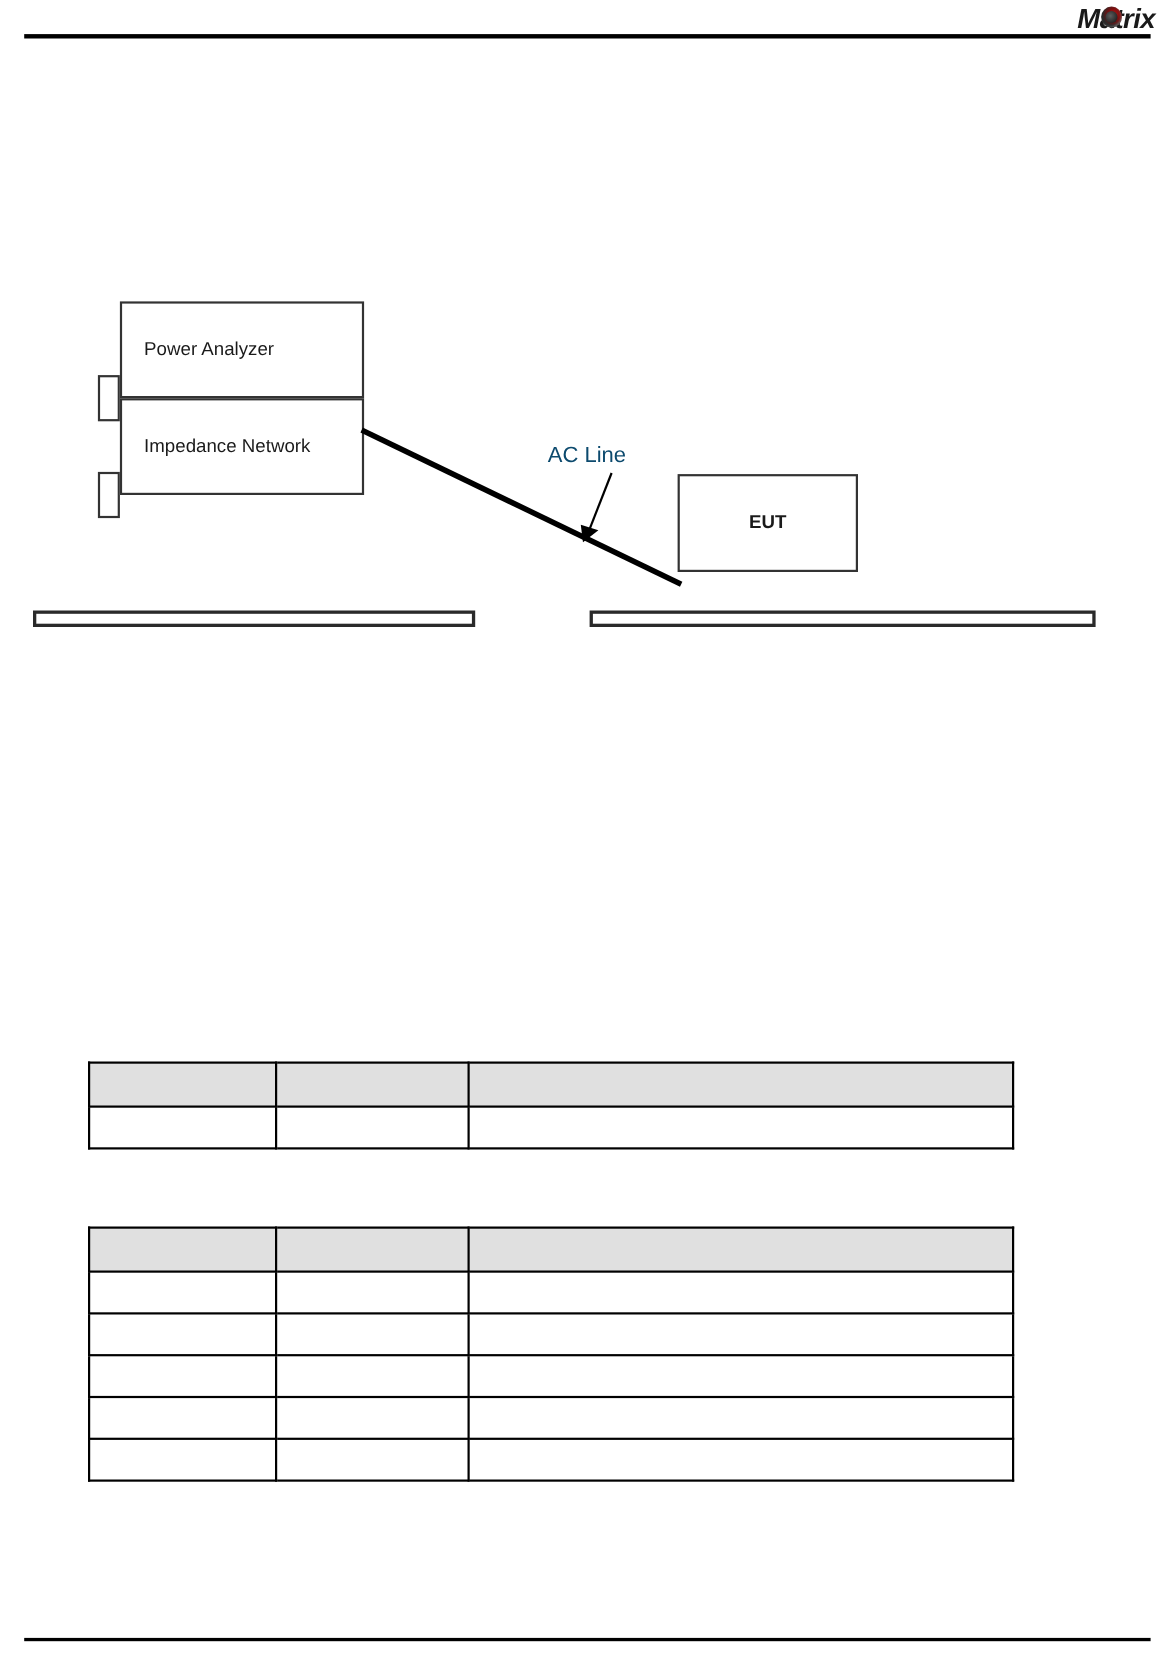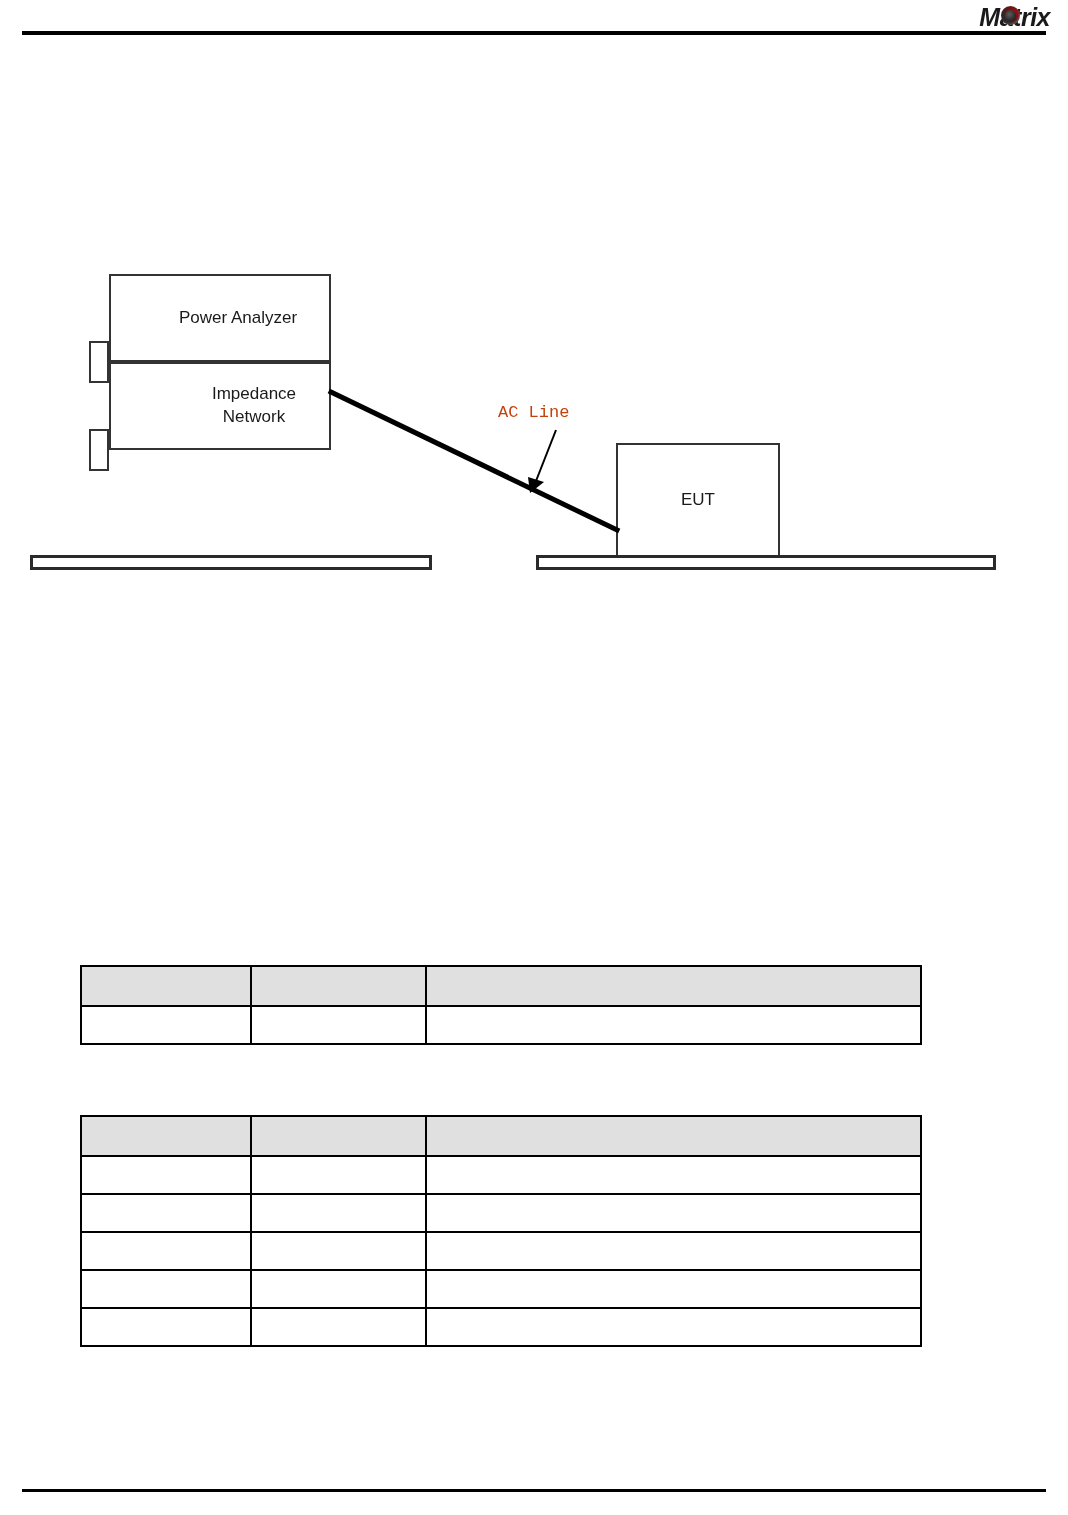--- a/index.html
+++ b/index.html
@@ -87,27 +87,27 @@
     box-sizing: border-box;
     display: flex;
     align-items: center;
   }
   .dbox-label {
     font-size: 17px;
     color: #1a1a1a;
     line-height: 1.35;
     white-space: pre-line;
   }
-  .dbox-label.pad-left { padding-left: 20px; margin-left: 48px; }
+  .dbox-label.pad-left { padding-left: 20px; }
   .dbox-label.centered { width: 100%; text-align: center; }
 
   #box-power-analyzer { left: 109px; top: 19px; width: 222px; height: 88px; z-index: 3; }
   #box-impedance-network { left: 109px; top: 107px; width: 222px; height: 88px; z-index: 3; text-align: center; }
   #box-ac-source { left: 109px; top: 195px; width: 236px; height: 103px; z-index: 2; }
-  #box-eut { left: 616px; top: 188px; width: 164px; height: 114px; z-index: 3; }
+  #box-eut { left: 616px; top: 176px; width: 164px; height: 89px; z-index: 3; font-weight: bold; }
 
   .connector {
     position: absolute;
     background: #ffffff;
     border: 2px solid #333333;
     box-sizing: border-box;
     width: 20px;
     height: 42px;
     z-index: 1;
   }
@@ -131,24 +131,23 @@
     top: 0;
     width: 1068px;
     height: 330px;
     z-index: 5;
     pointer-events: none;
   }
   #ac-line-label {
     position: absolute;
     left: 498px;
     top: 148px;
-    font-size: 17px;
-    color: #c2410c;
+    font-size: 20px;
+    color: #0c4a6e;
     z-index: 6;
-    font-family: Liberation Mono, monospace;
   }
 
   
   .doc-table {
     position: absolute;
     left: 80px;
     width: 840px;
     border-collapse: collapse;
     table-layout: fixed;
   }

